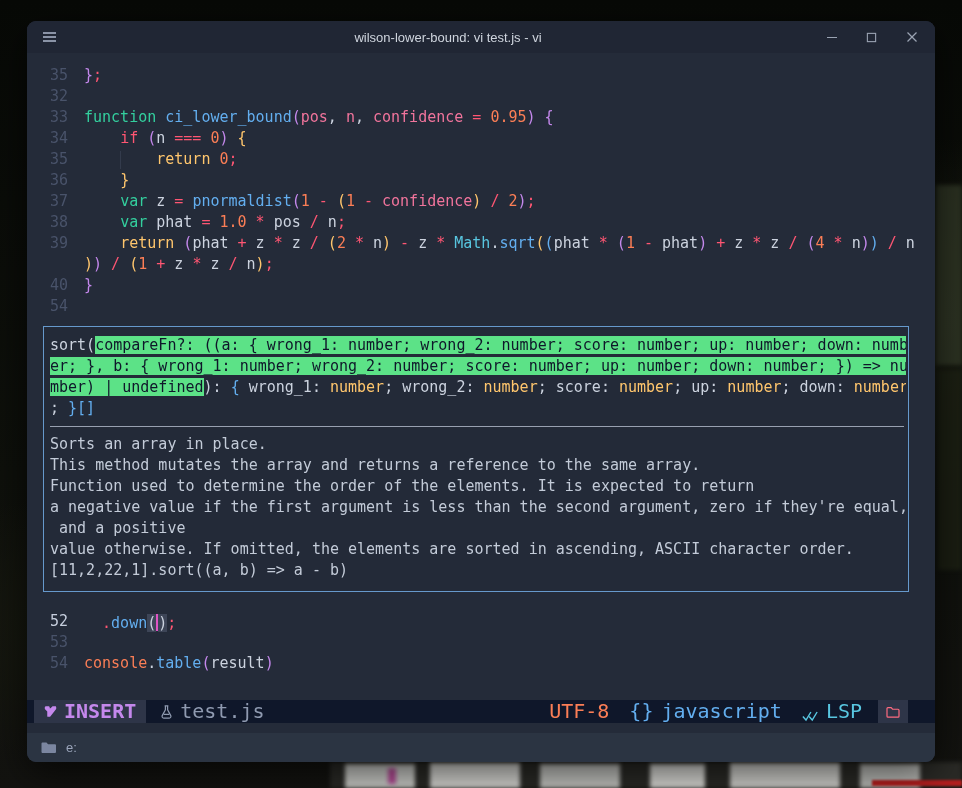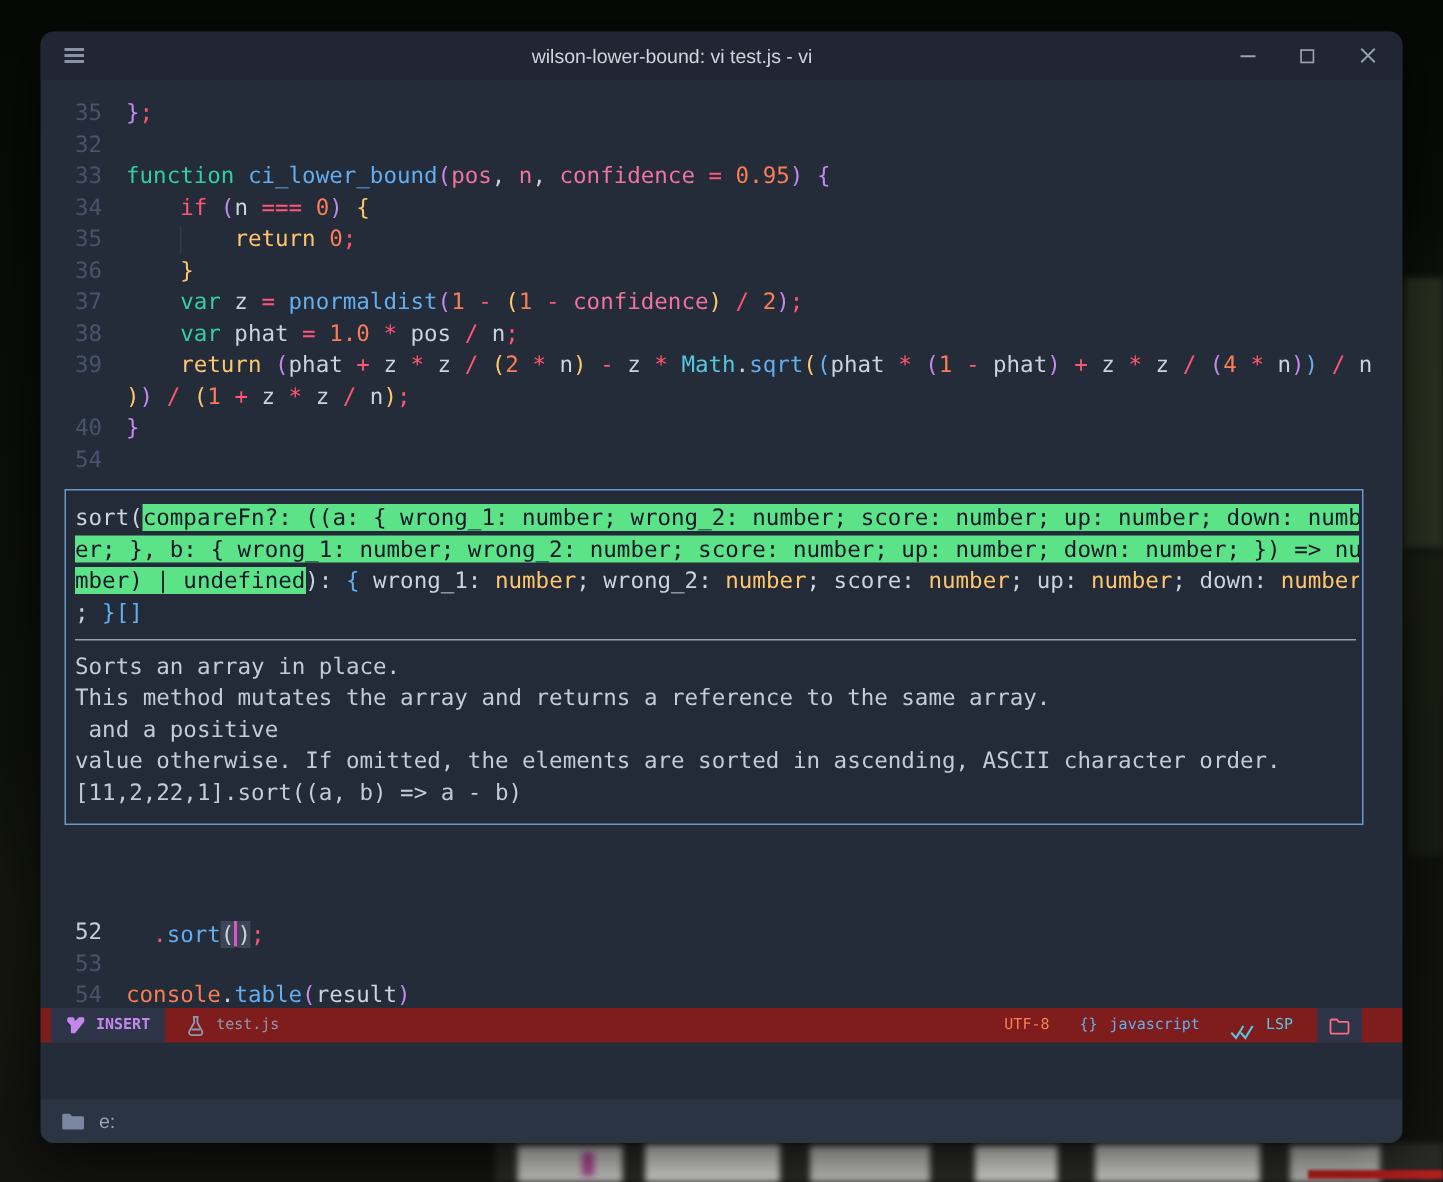--- a/index.html
+++ b/index.html
@@ -36,22 +36,22 @@
   .b-hl{background:#3d4557;}
   .cursor{display:inline-block;width:2px;height:17px;background:#df55c4;transform:translateY(3px);}
   
   .popup{position:absolute;left:16px;top:305px;width:866px;border:1.5px solid #6699cc;background:#232a38;
     padding:8px 2px 10px 6px;overflow:hidden;}
   .popup .row2{height:21px;white-space:pre;overflow:hidden;}
   .c-hl{background:#5ce287;color:#0f172a;}
   .pop-sep{border:none;border-top:1px solid #98a0b0;margin:7px 2px 7px 0;}
   .c-doc{color:#c3cbd8;}
   
-  .statusbar{position:absolute;left:0;right:0;top:651px;height:23px;background:#7f1d1d;display:flex;align-items:center;
-    font-size:10px;}
+  .statusbar{position:absolute;left:0;right:0;top:679px;height:23px;background:#0f172a;display:flex;align-items:center;
+    font-size:20px;}
   .seg{display:flex;align-items:center;height:23px;padding:0 10px;background:#2e3548;}
   .seg-mode{margin-left:7px;color:#c488ec;gap:7px;font-weight:bold;}
   .file-item{display:flex;align-items:center;gap:7px;color:#8f9ab0;margin-left:14px;text-align:center;}
   .sb-spacer{flex:1;}
   .sb-enc{color:#fb7e56;margin-right:20px;text-align:right;}
   .sb-lang{color:#63aeef;display:flex;align-items:center;gap:8px;margin-right:20px;}
   .sb-lsp{color:#58c6e0;display:flex;align-items:flex-end;gap:8px;margin-right:16px;}
   .seg-proj{color:#ff6b80;gap:7px;margin-right:27px;padding:0 8px;}
   
   .bottombar{position:absolute;left:0;right:0;bottom:0;height:29px;background:#2b3442;display:flex;align-items:center;
@@ -126,28 +126,30 @@
     <div>
         <div class="row2"><span class="c-fg">sort(</span><span class="c-hl">compareFn?: ((a: { wrong_1: number; wrong_2: number; score: number; up: number; down: numb</span></div>
         <div class="row2"><span class="c-hl">er; }, b: { wrong_1: number; wrong_2: number; score: number; up: number; down: number; }) =&gt; nu</span></div>
         <div class="row2"><span class="c-hl">mber) | undefined</span><span class="c-fg">): </span><span class="c-blue">{</span><span class="c-fg"> wrong_1: </span><span class="c-yellow">number</span><span class="c-fg">; wrong_2: </span><span class="c-yellow">number</span><span class="c-fg">; score: </span><span class="c-yellow">number</span><span class="c-fg">; up: </span><span class="c-yellow">number</span><span class="c-fg">; down: </span><span class="c-yellow">number</span></div>
         <div class="row2"><span class="c-fg">; </span><span class="c-blue">}</span><span class="c-blue">[]</span></div>
       </div>
     <hr class="pop-sep">
     <div>
         <div class="row2"><span class="c-doc">Sorts an array in place.</span></div>
         <div class="row2"><span class="c-doc">This method mutates the array and returns a reference to the same array.</span></div>
+        <div class="row2"><span class="c-doc">Function used to determine the order of the elements. It is expected to return</span></div>
+        <div class="row2"><span class="c-doc">a negative value if the first argument is less than the second argument, zero if they're equal,</span></div>
         <div class="row2"><span class="c-doc"> and a positive</span></div>
         <div class="row2"><span class="c-doc">value otherwise. If omitted, the elements are sorted in ascending, ASCII character order.</span></div>
         <div class="row2"><span class="c-doc">[11,2,22,1].sort((a, b) =&gt; a - b)</span></div>
       </div>
   </div>
 
   <div class="codeblock" style="top:590px;">
-      <div class="row"><span class="num cur">52</span><span class="code"><span class="c-fg">  </span><span class="c-red">.</span><span class="c-blue">sort</span><span class="c-fg b-hl">(</span><span class="cursor"></span><span class="c-fg b-hl">)</span><span class="c-red">;</span></span></div>
+      <div class="row"><span class="num cur">52</span><span class="code"><span class="c-fg">  </span><span class="c-red">.</span><span class="c-blue">down</span><span class="c-fg b-hl">(</span><span class="cursor"></span><span class="c-fg b-hl">)</span><span class="c-red">;</span></span></div>
       <div class="row"><span class="num">53</span><span class="code"></span></div>
       <div class="row"><span class="num">54</span><span class="code"><span class="c-orange">console</span><span class="c-fg">.</span><span class="c-blue">table</span><span class="c-violet">(</span><span class="c-fg">result</span><span class="c-violet">)</span></span></div>
     </div>
 
   <div class="statusbar">
     <div class="seg seg-mode">
       <svg class="icon-svg" width="13" height="13" viewBox="0 0 16 16">
         <path d="M1 2.5 L2 1.5 H6 L7 2.5 V4 H8 L10.5 1.5 H14.5 L15 2.5 V5 L7.5 14.5 H4.5 L4 14 V8 L1 5 Z" fill="#c488ec"></path>
       </svg>
       <span>INSERT</span>

